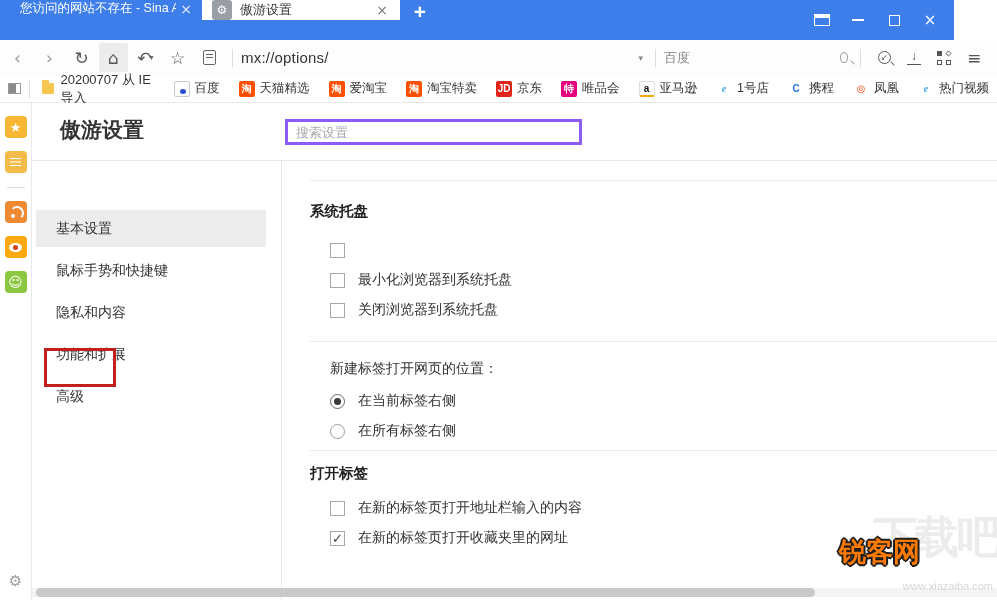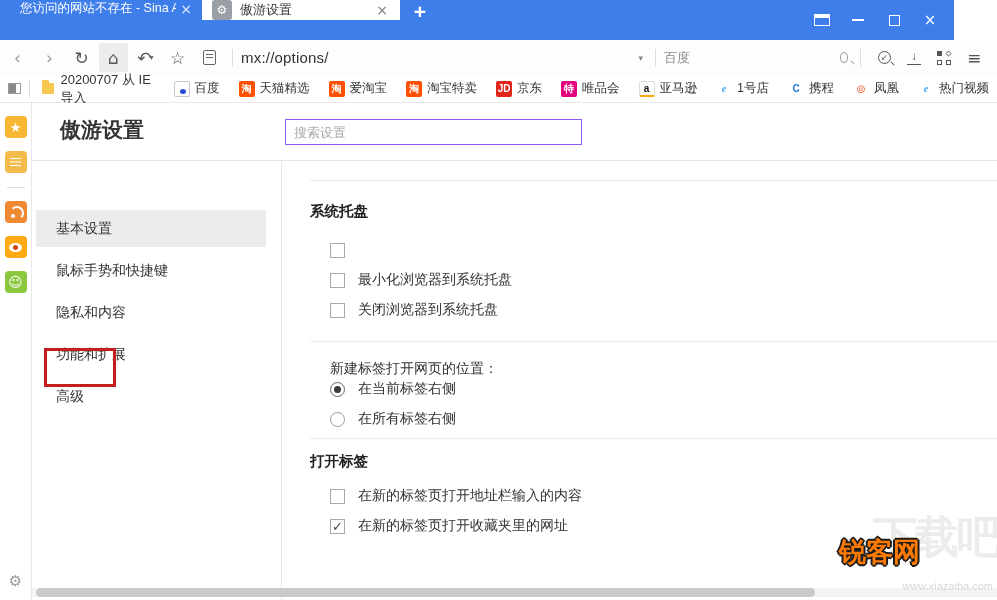--- a/index.html
+++ b/index.html
@@ -109,42 +109,42 @@
   .sq-weibo { background:#ffa913; position:relative; }
   .sq-weibo::before { content:""; width:13px; height:9px; background:#fff; border-radius:50%; }
   .sq-weibo::after { content:""; position:absolute; width:5px; height:5px; background:#d3430f; border-radius:50%; }
   .sq-smile { background:#8bc83f; font-size:14px; }
   #sidebar-gear { position:absolute; bottom:10px; color:#9a9a9a; font-size:15px; }
 
   
   #settings { position:absolute; left:32px; top:103px; width:965px; height:497px; background:#fff; }
   #page-title { position:absolute; left:28px; top:13px; font-size:21px; font-weight:bold; color:#333; }
   #settings-search { position:absolute; left:253px; top:16px; width:297px; height:26px;
-    border:1px solid #8b5cf6; padding:0 8px; font-size:13px; color:#555; outline:none; font-family:inherit; }
+    border:3px solid #8b5cf6; padding:0 8px; font-size:13px; color:#555; outline:none; font-family:inherit; }
   #settings-search::placeholder { color:#a9a9a9; opacity:1; }
   #header-divider { position:absolute; left:0; top:57px; width:965px; height:1px; background:#e7e7e7; }
   #content-vdiv { position:absolute; left:249px; top:58px; bottom:0; width:1px; background:#e7e7e7; }
 
   #settings-menu { position:absolute; left:4px; top:75px; width:230px;margin-top:32px; }
   .menu-item { height:37px; margin-bottom:5px; display:flex; align-items:center;
     padding-left:20px; font-size:14px; color:#333; }
   .menu-item.sel { background:#ececec; }
   #annotation-box { position:absolute; left:12px; top:245px; width:72px; height:39px;
     border:3px solid #c2201c; pointer-events:none; }
 
   #content { position:absolute; left:278px; top:57px; right:0; bottom:14px; overflow:hidden; }
   .hsep { height:1px; background:#ececec; margin-right:0; }
   .sep-1 { margin-top:20px; }
   .sec-h { font-size:14.5px; font-weight:bold; color:#222; line-height:20px; }
   .h-1 { margin-top:20px; }
   .h-2 { margin-top:18px; }
   .h-3 { margin-top:12px; }
   .row { display:flex; align-items:center; padding-left:20px; height:22px; }
   .intro { padding-left:20px; font-size:14px; color:#333; margin-top:18px; }
-  .mt-18{margin-top:18px;} .mt-14{margin-top:14px;} .mt-12{} .mt-8{margin-top:8px;}
+  .mt-18{margin-top:18px;} .mt-14{margin-top:14px;} .mt-12{margin-top:12px;} .mt-8{margin-top:8px;}
   .checkbox { width:15px; height:15px; border:1px solid #a8a8a8; background:#fff;
     display:flex; align-items:center; justify-content:center; }
   .checkbox .ck { display:none; font-size:13px; color:#444; line-height:13px; }
   .checkbox.on .ck { display:block; }
   .radio { width:15px; height:15px; border:1px solid #9a9a9a; border-radius:50%; background:#fff;
     display:flex; align-items:center; justify-content:center; }
   .radio.on { border-color:#666; }
   .radio.on::after { content:""; width:7px; height:7px; border-radius:50%; background:#3a3a3a; }
   .row-label { font-size:14px; color:#333; margin-left:13px; white-space:nowrap; }
 

